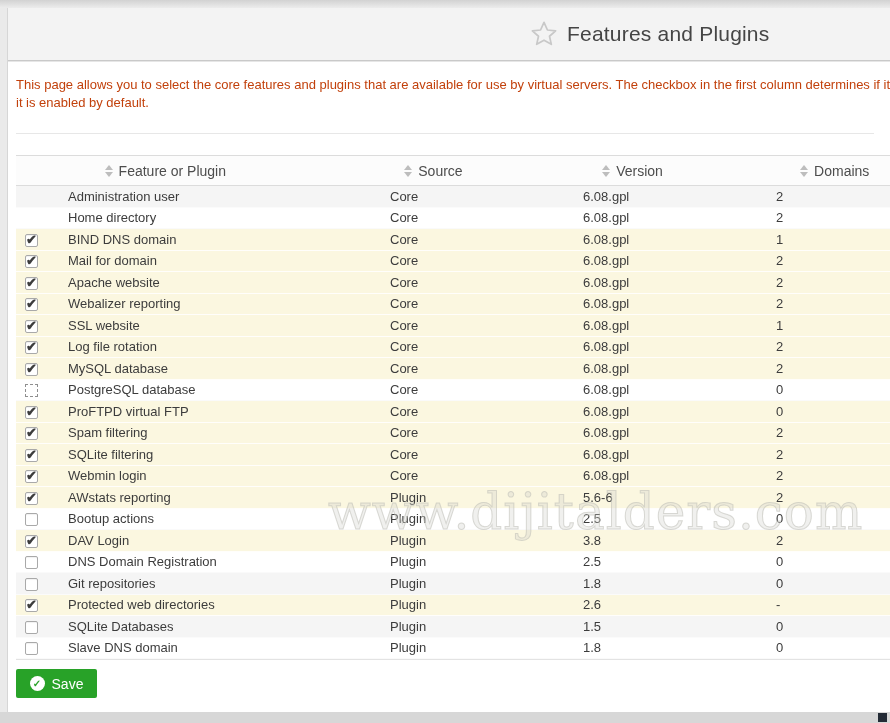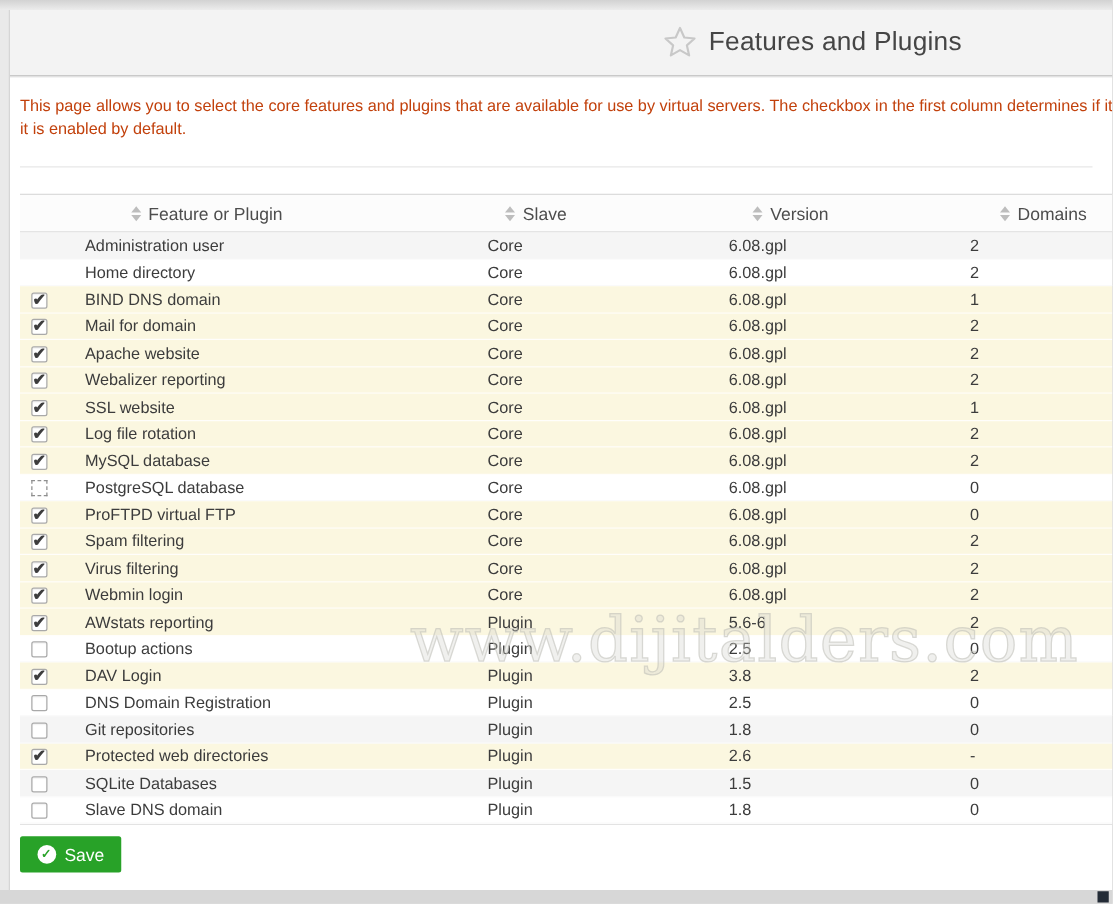--- a/index.html
+++ b/index.html
@@ -114,21 +114,21 @@
               <i class="up"></i>
               <i class="down"></i>
             </span>
           <span>Feature or Plugin</span>
         </div>
         <div class="th c-source">
           <span class="sort">
               <i class="up"></i>
               <i class="down"></i>
             </span>
-          <span>Slave</span>
+          <span>Source</span>
         </div>
         <div class="th c-version">
           <span class="sort">
               <i class="up"></i>
               <i class="down"></i>
             </span>
           <span>Version</span>
         </div>
         <div class="th c-domains">
           <span class="sort">
@@ -218,21 +218,21 @@
           </div>
           <div class="trow enabled">
             <div class="td c-check"><span class="cb cb-checked"></span></div>
             <div class="td c-feature">Spam filtering</div>
             <div class="td c-source">Core</div>
             <div class="td c-version">6.08.gpl</div>
             <div class="td c-domains">2</div>
           </div>
           <div class="trow enabled">
             <div class="td c-check"><span class="cb cb-checked"></span></div>
-            <div class="td c-feature">Virus filtering</div>
+            <div class="td c-feature">SQLite filtering</div>
             <div class="td c-source">Core</div>
             <div class="td c-version">6.08.gpl</div>
             <div class="td c-domains">2</div>
           </div>
           <div class="trow enabled">
             <div class="td c-check"><span class="cb cb-checked"></span></div>
             <div class="td c-feature">Webmin login</div>
             <div class="td c-source">Core</div>
             <div class="td c-version">6.08.gpl</div>
             <div class="td c-domains">2</div>

